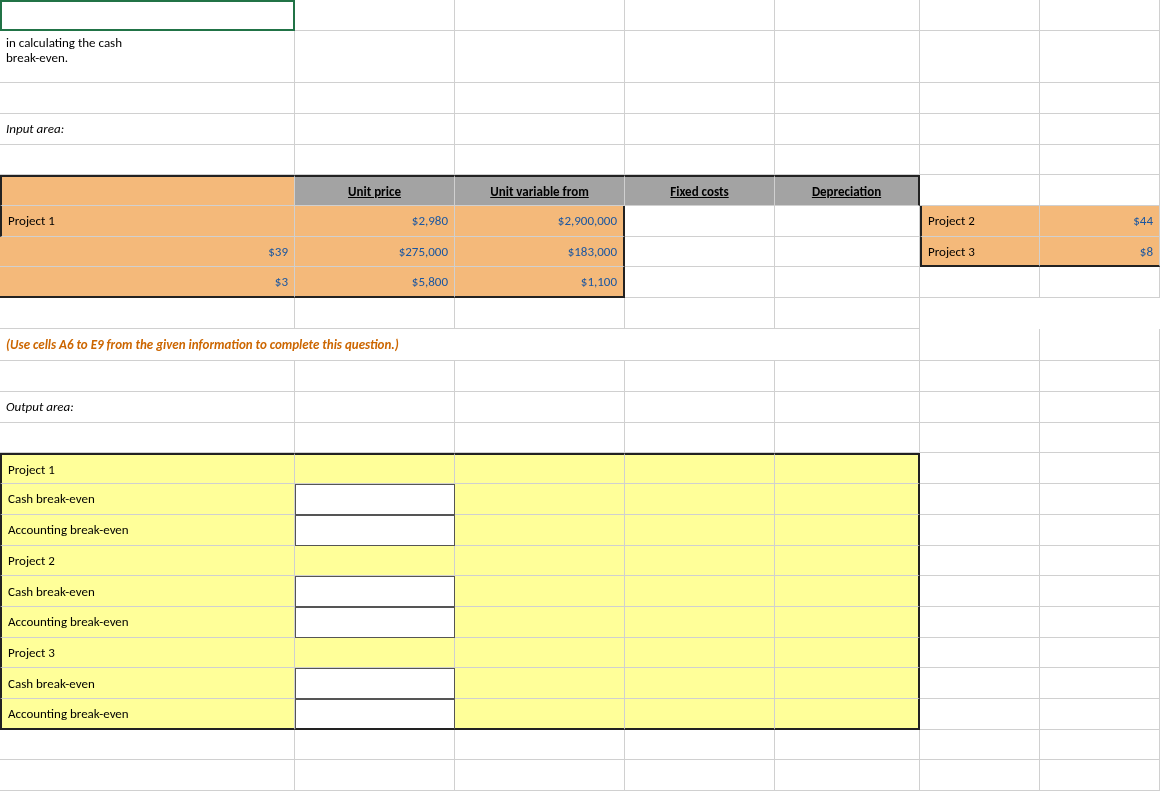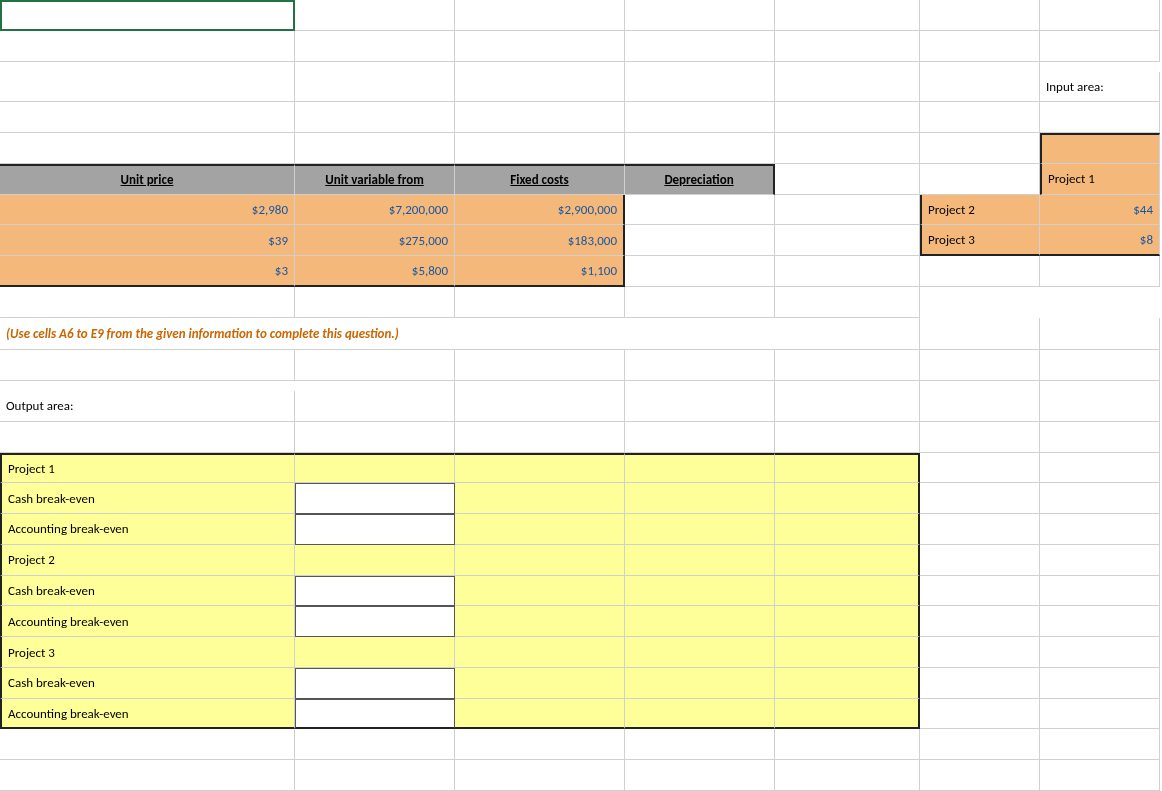--- a/index.html
+++ b/index.html
@@ -27,21 +27,21 @@
       border-bottom: 1px solid #d0d0d0;
       padding: 2px 6px;
       min-height: 22px;
       background: #fff;
       display: flex;
       align-items: center;
       white-space: pre-wrap;
     }
 
     .cell.italic {
-      margin-top: 10px;
+      font-style: italic;
     }
 
     .cell.orange-bg {
       background: #f4b97a;
     }
 
     .cell.yellow-bg {
       background: #ffff99;
     }
 
@@ -124,20 +124,22 @@
 <div class="spreadsheet">
 
   <div class="cell selected-cell"></div>
   <div class="cell empty-cell"></div>
   <div class="cell empty-cell"></div>
   <div class="cell empty-cell"></div>
   <div class="cell empty-cell"></div>
   <div class="cell empty-cell"></div>
   <div class="cell empty-cell"></div>
 
+  <div class="cell tall" style="min-height:44px; align-items:flex-start; padding-top:4px;">in calculating the cash
+break-even.</div>
   <div class="cell empty-cell"></div>
   <div class="cell empty-cell"></div>
   <div class="cell empty-cell"></div>
   <div class="cell empty-cell"></div>
   <div class="cell empty-cell"></div>
   <div class="cell empty-cell"></div>
 
   <div class="cell empty-cell"></div>
   <div class="cell empty-cell"></div>
   <div class="cell empty-cell"></div>
@@ -165,21 +167,20 @@
   <div class="cell orange-bg orange-border-top orange-border-left"></div>
   <div class="cell header-underline orange-border-top">Unit price</div>
   <div class="cell header-underline orange-border-top">Unit variable from</div>
   <div class="cell header-underline orange-border-top">Fixed costs</div>
   <div class="cell header-underline orange-border-top orange-border-right">Depreciation</div>
   <div class="cell empty-cell"></div>
   <div class="cell empty-cell"></div>
 
   <div class="cell label-orange orange-border-left">Project 1</div>
   <div class="cell data-value align-right">$2,980</div>
-  <div class="cell data-value align-right">$7,200,000</div>
   <div class="cell data-value align-right orange-border-right">$2,900,000</div>
   <div class="cell empty-cell"></div>
   <div class="cell empty-cell"></div>
 
   <div class="cell label-orange orange-border-left">Project 2</div>
   <div class="cell data-value align-right">$44</div>
   <div class="cell data-value align-right">$39</div>
   <div class="cell data-value align-right">$275,000</div>
   <div class="cell data-value align-right orange-border-right">$183,000</div>
   <div class="cell empty-cell"></div>

